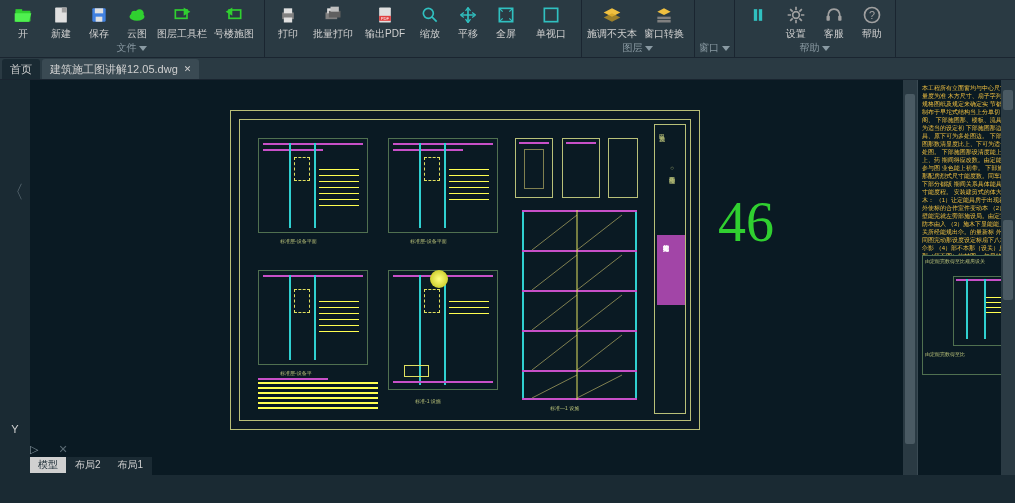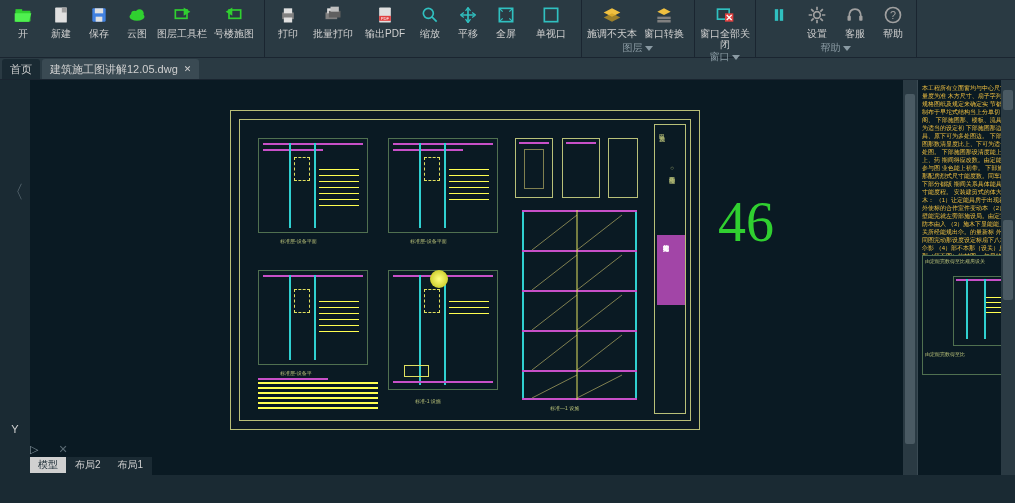--- a/index.html
+++ b/index.html
@@ -107,20 +107,23 @@
         <div class="ribbon-btn wide">
           <div class="ribbon-icon">
             <svg viewBox="0 0 24 24" width="20" height="20">
               <rect x="6" y="6" width="14" height="10" fill="none" stroke="#30d030" stroke-width="2"></rect>
               <path d="M10 3 L2 8 L10 13 Z" fill="#30d030"></path>
             </svg>
           </div>
           <div class="ribbon-label">号楼施图</div>
         </div>
       </div>
+      <div class="ribbon-group-label">文件<span> <svg viewBox="0 0 10 6" width="8" height="5">
+            <polygon points="0,0 10,0 5,6" fill="#8a9aa3"></polygon>
+          </svg></span></div>
     </div>
     <div class="ribbon-group">
       <div class="ribbon-buttons">
         <div class="ribbon-btn">
           <div class="ribbon-icon">
             <svg viewBox="0 0 24 24" width="20" height="20">
               <rect x="5" y="9" width="14" height="8" fill="#808080"></rect>
               <rect x="7" y="4" width="10" height="6" fill="#e0e0e0"></rect>
               <rect x="7" y="15" width="10" height="6" fill="#e0e0e0"></rect>
             </svg>
@@ -206,30 +209,20 @@
           </div>
           <div class="ribbon-label">窗口转换</div>
         </div>
       </div>
       <div class="ribbon-group-label">图层<span> <svg viewBox="0 0 10 6" width="8" height="5">
             <polygon points="0,0 10,0 5,6" fill="#8a9aa3"></polygon>
           </svg></span></div>
     </div>
     <div class="ribbon-group">
       <div class="ribbon-buttons">
-        <div class="ribbon-btn wide">
-          <div class="ribbon-icon">
-            <svg viewBox="0 0 24 24" width="20" height="20">
-              <rect x="3" y="5" width="14" height="12" fill="none" stroke="#30c0c0" stroke-width="2"></rect>
-              <rect x="12" y="10" width="10" height="10" fill="#e04040"></rect>
-              <path d="M14 12 L20 18 M20 12 L14 18" stroke="#fff" stroke-width="1.5"></path>
-            </svg>
-          </div>
-          <div class="ribbon-label">窗口全部关闭</div>
-        </div>
       </div>
       <div class="ribbon-group-label">窗口<span> <svg viewBox="0 0 10 6" width="8" height="5">
             <polygon points="0,0 10,0 5,6" fill="#8a9aa3"></polygon>
           </svg></span></div>
     </div>
     <div class="ribbon-group">
       <div class="ribbon-buttons">
         <div class="ribbon-btn">
           <div class="ribbon-icon">
             <svg viewBox="0 0 24 24" width="20" height="20">

